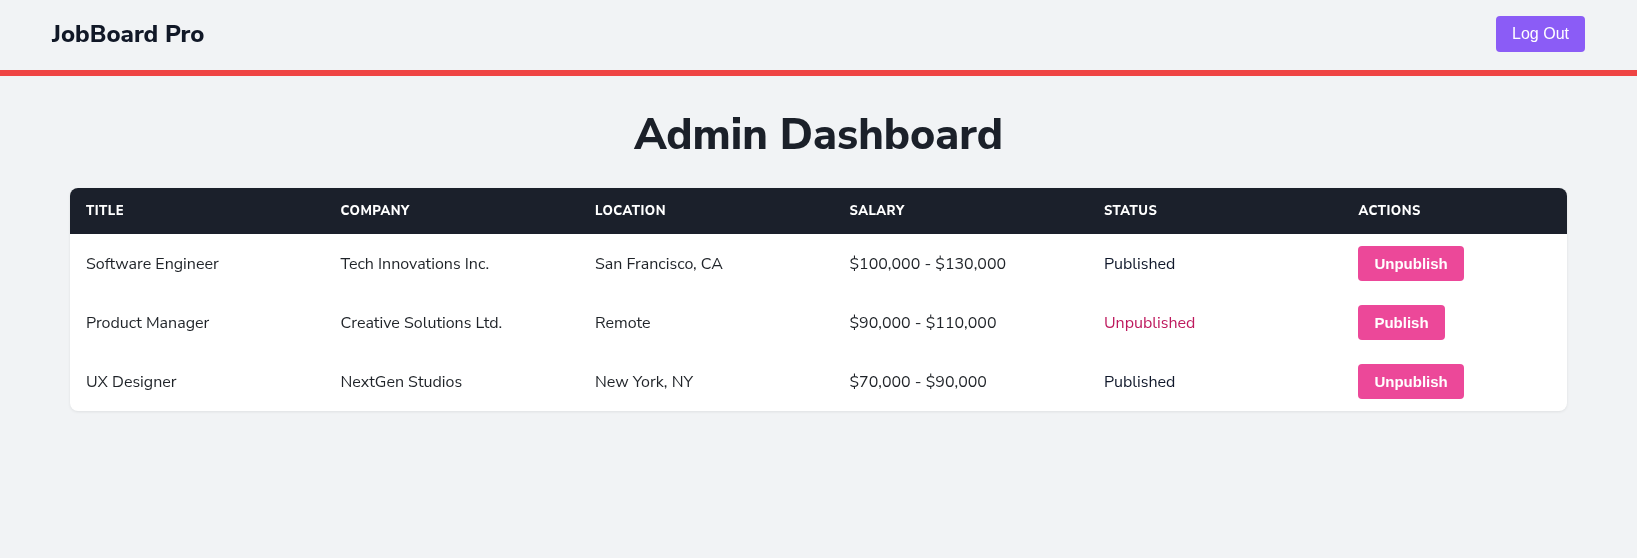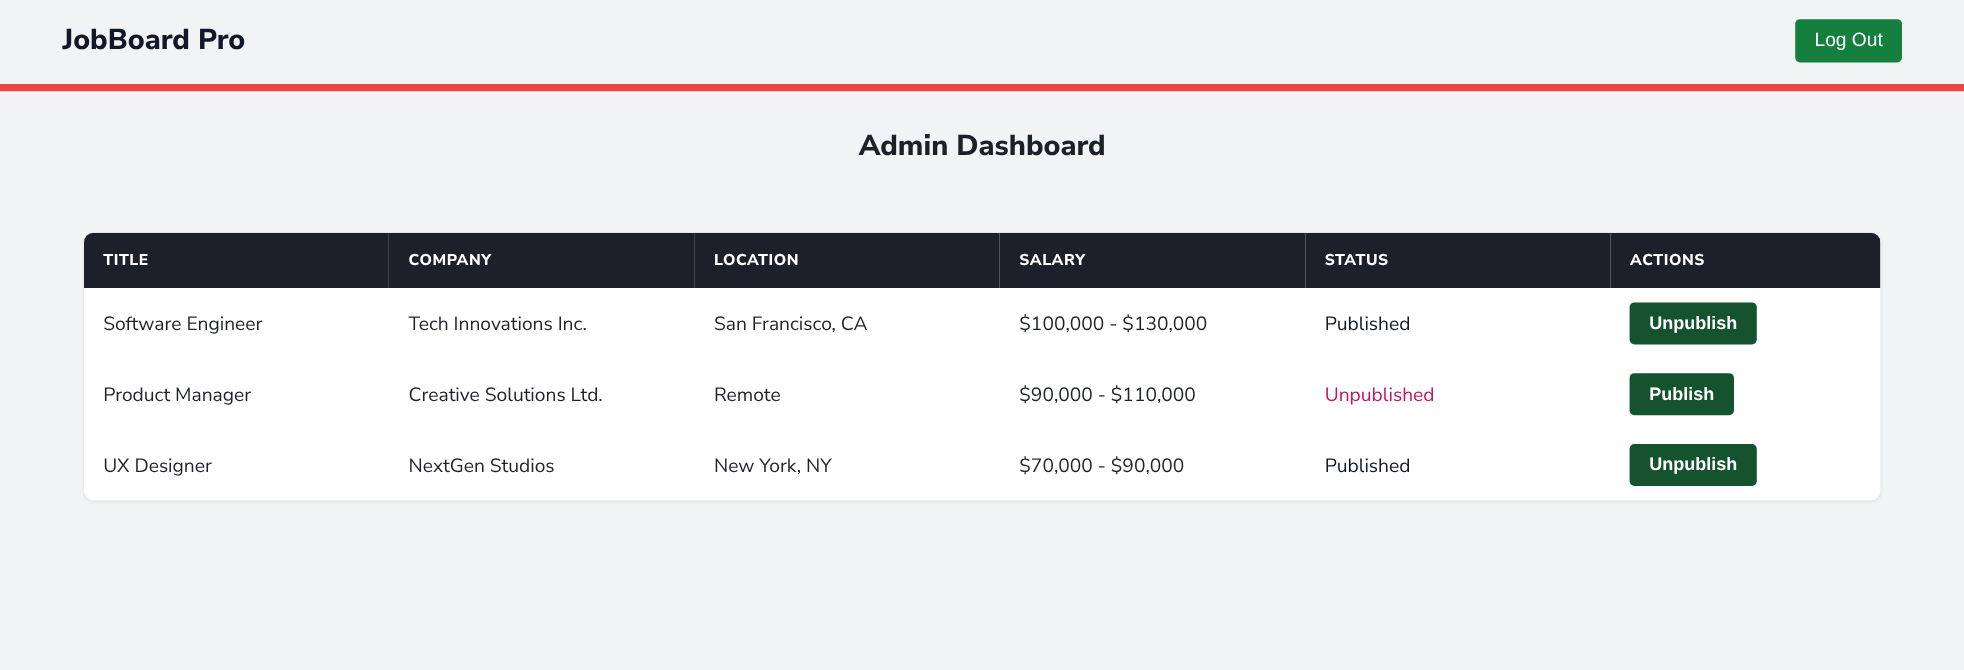--- a/index.html
+++ b/index.html
@@ -15,38 +15,38 @@
     justify-content: space-between;
     padding: 16px 52px 18px 52px;
     border-bottom: 6px solid #ef4444;
   }
   .brand {
     font-size: 24px;
     font-weight: 800;
     color: #111827;
   }
   .logout-btn {
-    background: #15803d;
+    background: #8b5cf6;
     color: #fff;
     border: none;
     border-radius: 4px;
     padding: 9px 16px;
     font-size: 16px;
     font-weight: 400;
     cursor: pointer;
   }
   .page {
     padding: 30px 70px 40px 70px;
   }
   .page-title {
     text-align: center;
-    font-size: 24px;
+    font-size: 43px;
     font-weight: 800;
     color: #1b2029;
-    margin-bottom: 56px;
+    margin-bottom: 24px;
   }
   .table-card {
     background: #ffffff;
     border-radius: 8px;
     box-shadow: 0 1px 3px rgba(0,0,0,0.08);
     overflow: hidden;
   }
   table {
     width: 100%;
     border-collapse: collapse;
@@ -69,21 +69,21 @@
     vertical-align: middle;
     font-weight: 400;
   }
   .status.published {
     color: #0f172a;
   }
   .status.unpublished {
     color: #be185d;
   }
   .action-btn {
-    background: #14532d;
+    background: #ec4899;
     color: #fff;
     border: none;
     border-radius: 4px;
     padding: 9px 16px;
     font-size: 15px;
     font-weight: 700;
     cursor: pointer;
   }
   
   col.c-title    { width: 17%; }

